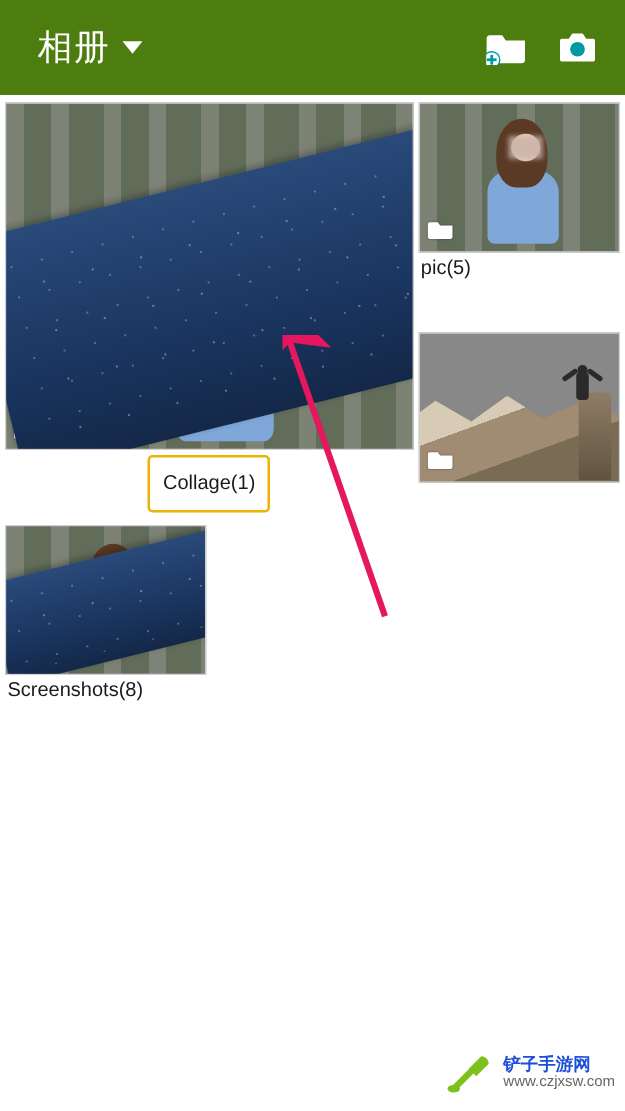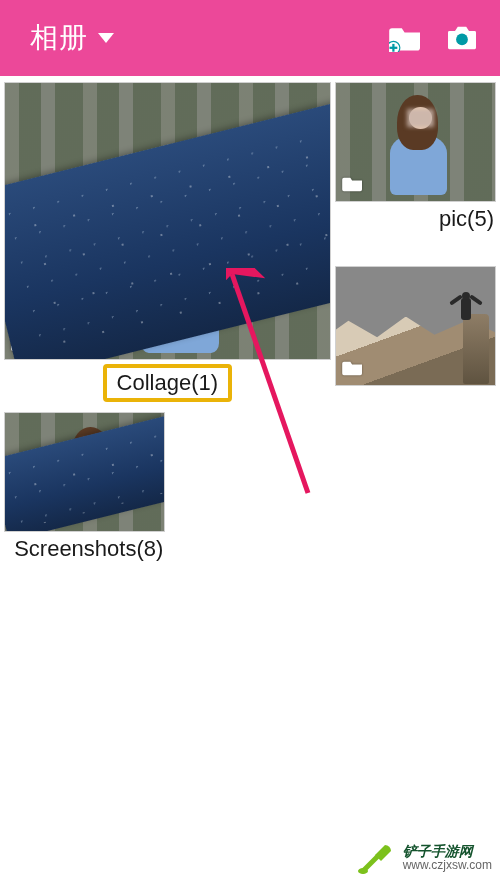--- a/index.html
+++ b/index.html
@@ -6,21 +6,21 @@
   body {
     width: 500px;
     height: 889px;
     font-family: -apple-system, "Helvetica Neue", Arial, sans-serif;
     background: #ffffff;
     overflow: hidden;
     position: relative;
   }
   .appbar {
     height: 76px;
-    background: #ec4899;
+    background: #4d7c0f;
     display: flex;
     align-items: center;
     padding: 0 14px 0 30px;
     color: #fff;
   }
   .appbar-title {
     font-size: 28px;
     font-weight: 400;
     letter-spacing: 1px;
     display: flex;
@@ -65,31 +65,31 @@
   .album.small .thumb { height: 120px; aspect-ratio: auto; }
 
   .folder-badge {
     position: absolute;
     left: 6px; bottom: 6px;
     width: 24px; height: 20px;
   }
   .folder-badge svg { fill: #fff; filter: drop-shadow(0 0 1px rgba(0,0,0,0.4)); }
 
   .album-label {
-    text-align: right;
-    font-size: 22px;
+    text-align: left;
+    font-size: 16px;
     color: #1a1a1a;
     padding: 4px 2px 8px 2px;
     white-space: nowrap;
   }
   .album-label.highlighted {
     display: inline-block;
-    border: 4px solid #eab308;
+    border: 2px solid #eab308;
     border-radius: 4px;
-    padding: 2px 10px;
+    padding: 12px 10px;
     margin: 4px auto 6px auto;
     align-self: center;
   }
   .labelwrap { display:flex; justify-content:center; }
 
   
   .thumb-bamboo {
     background:
       linear-gradient(120deg, rgba(255,255,255,0) 48%, rgba(255,255,255,0) 49%),
       linear-gradient(to bottom, #8fb36f 0%, #7fa85f 40%, #5e7d43 70%, #3e5a2c 100%);
@@ -189,21 +189,21 @@
     align-items: center;
     gap: 6px;
   }
   .watermark .wm-icon {
     width: 42px; height: 42px; position: relative;
   }
   .watermark .wm-text {
     display:flex; flex-direction:column; line-height:1.1;
     font-size:12px; color:#666;
   }
-  .watermark .wm-text .cn { font-size:14px; color:#14532d; font-weight:600;font-style:italic; }
+  .watermark .wm-text .cn { font-size:14px; color:#1d4ed8; font-weight:600; }
 </style>
 </head>
 <body>
 
 <div class="appbar">
   <div class="appbar-title">
     <span>相册</span>
     <span class="dropdown-caret"></span>
   </div>
   <div class="appbar-spacer"></div>

